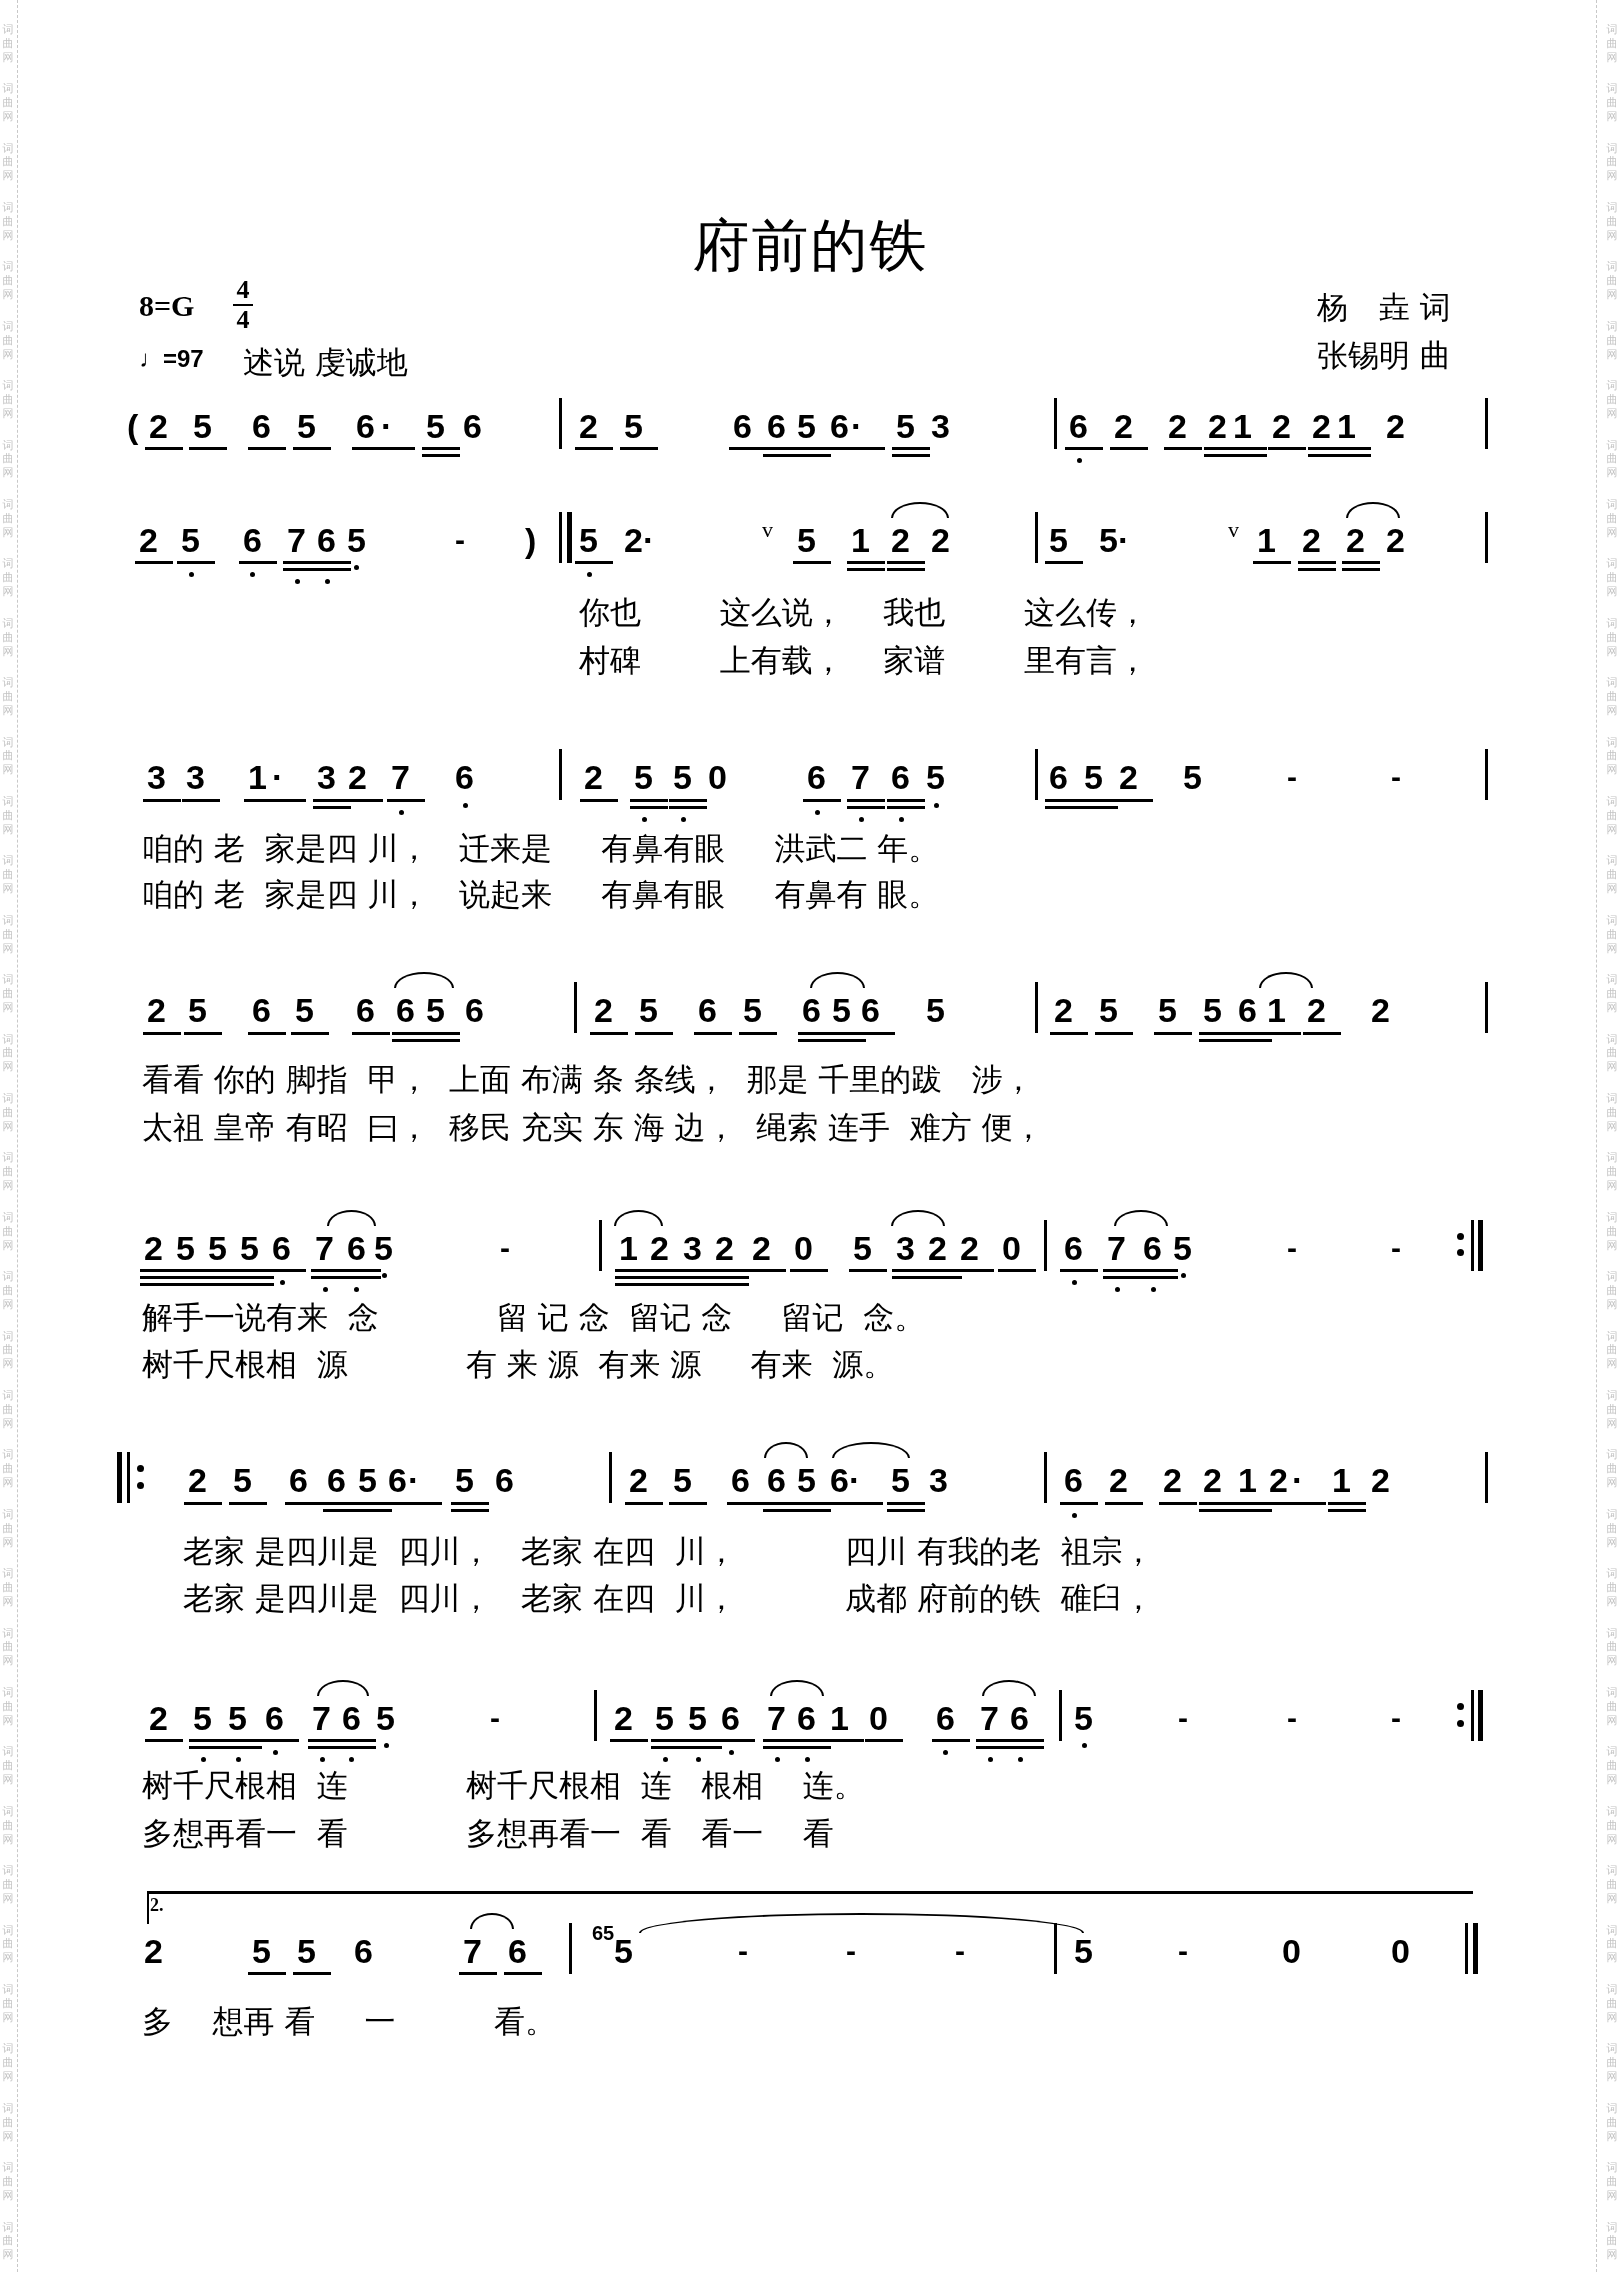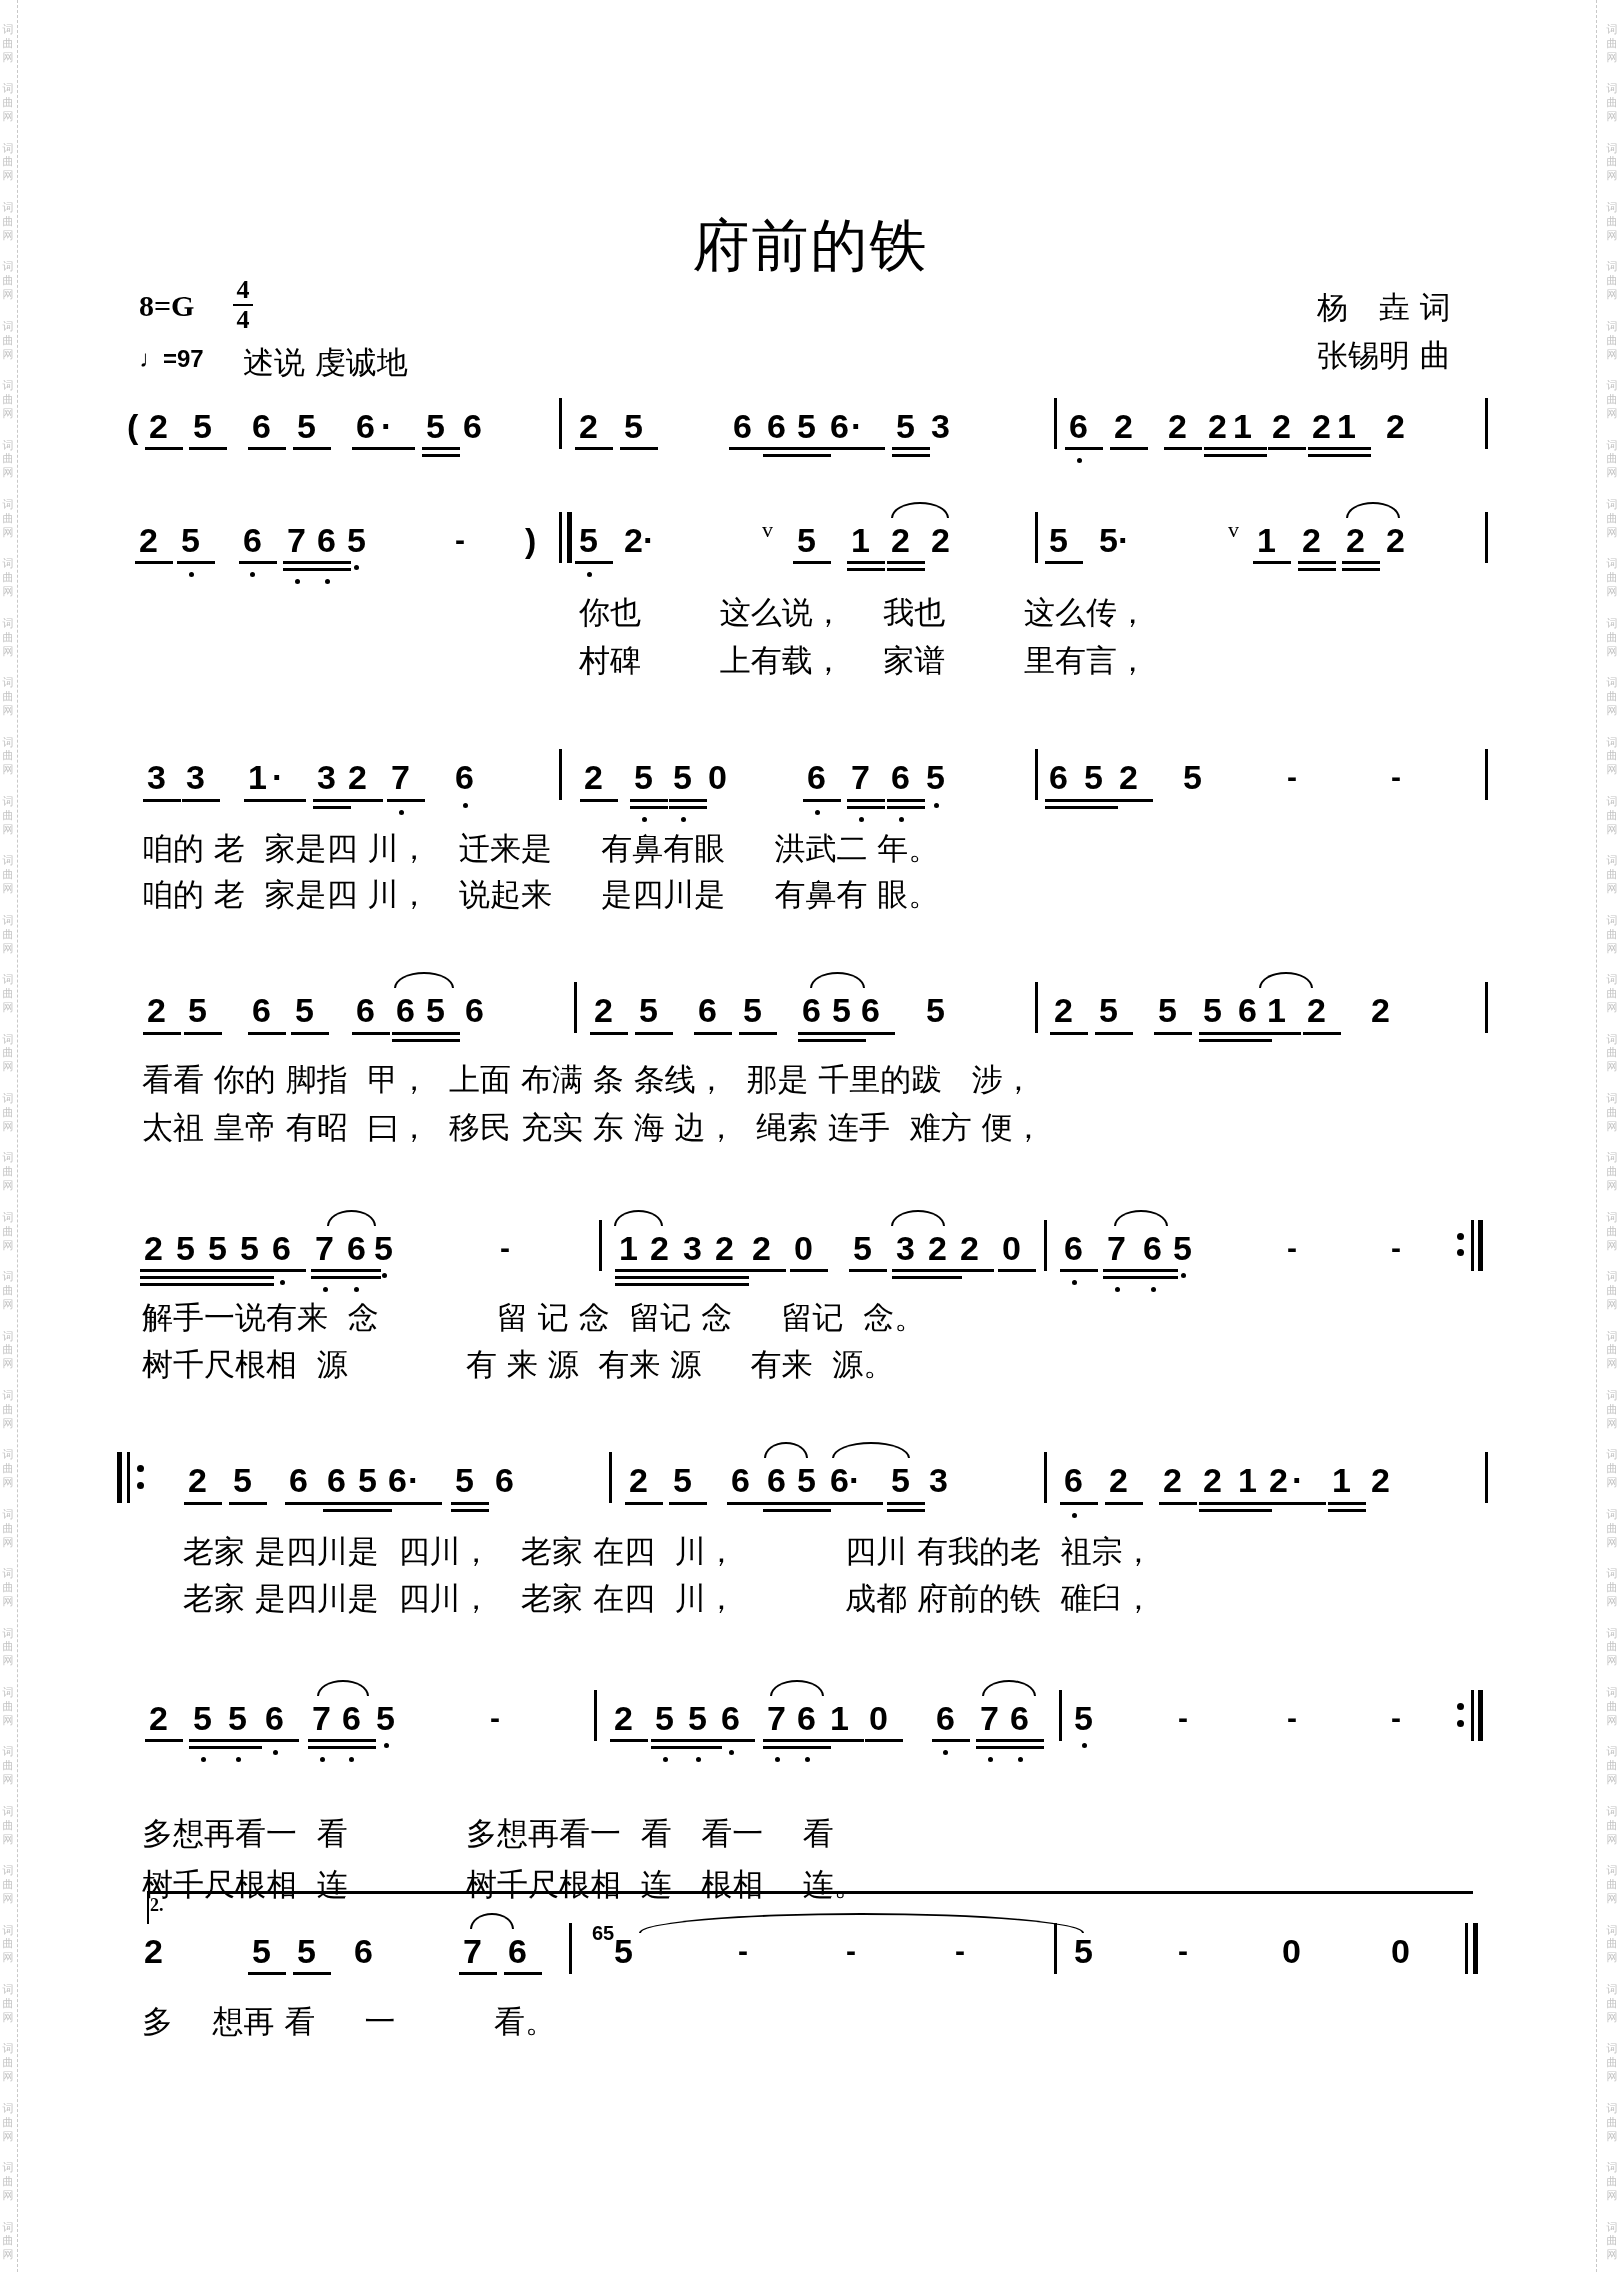--- a/index.html
+++ b/index.html
@@ -751,24 +751,24 @@
     <div class="tok" style="left: 1282px; top: 1931px;">0</div>
     <div class="tok" style="left: 1391px; top: 1931px;">0</div>
     <div class="bar" style="left: 1465px; top: 1923px; height: 51px; width: 3px;"></div>
     <div class="bar" style="left: 1473px; top: 1923px; height: 51px; width: 5px;"></div>
     <div class="tok" style="font-size: 20px; left: 592px; top: 1913px;">65</div>
     <div style="position: absolute; left: 147px; top: 1891px; width: 1324px; height: 30px; border-top: 3px solid rgb(0, 0, 0); border-left: 2px solid rgb(0, 0, 0);"></div>
     <div class="small" style="left: 150px; top: 1895px; font-size: 18px; font-weight: bold;">2.</div>
     <div class="lyr" style="left: 579px; top: 594px;">你也        这么说，    我也        这么传，</div>
     <div class="lyr" style="left: 579px; top: 642px;">村碑        上有载，    家谱        里有言，</div>
     <div class="lyr" style="left: 142px; top: 830px;">咱的 老  家是四 川，   迁来是     有鼻有眼     洪武二 年。</div>
-    <div class="lyr" style="left: 142px; top: 876px;">咱的 老  家是四 川，   说起来     是四川是     有鼻有 眼。</div>
+    <div class="lyr" style="left: 142px; top: 876px;">咱的 老  家是四 川，   说起来     有鼻有眼     有鼻有 眼。</div>
     <div class="lyr" style="left: 142px; top: 1061px;">看看 你的 脚指  甲，  上面 布满 条 条线，  那是 千里的跋   涉，</div>
     <div class="lyr" style="left: 142px; top: 1109px;">太祖 皇帝 有昭  曰，  移民 充实 东 海 边，  绳索 连手  难方 便，</div>
     <div class="lyr" style="left: 142px; top: 1299px;">解手一说有来  念            留 记 念  留记 念     留记  念。</div>
     <div class="lyr" style="left: 142px; top: 1346px;">树千尺根相  源            有 来 源  有来 源     有来  源。</div>
     <div class="lyr" style="left: 183px; top: 1533px;">老家 是四川是  四川，   老家 在四  川，           四川 有我的老  祖宗，</div>
     <div class="lyr" style="left: 183px; top: 1580px;">老家 是四川是  四川，   老家 在四  川，           成都 府前的铁  碓臼，</div>
-    <div class="lyr" style="left: 142px; top: 1866px;">树千尺根相  连            树千尺根相  连   根相    连。</div>
+    <div class="lyr" style="left: 142px; top: 1767px;">树千尺根相  连            树千尺根相  连   根相    连。</div>
     <div class="lyr" style="left: 142px; top: 1815px;">多想再看一  看            多想再看一  看   看一    看</div>
     <div class="lyr" style="left: 142px; top: 2003px;">多    想再 看     一          看。</div>
   </div>
 
 
 </body></html>

